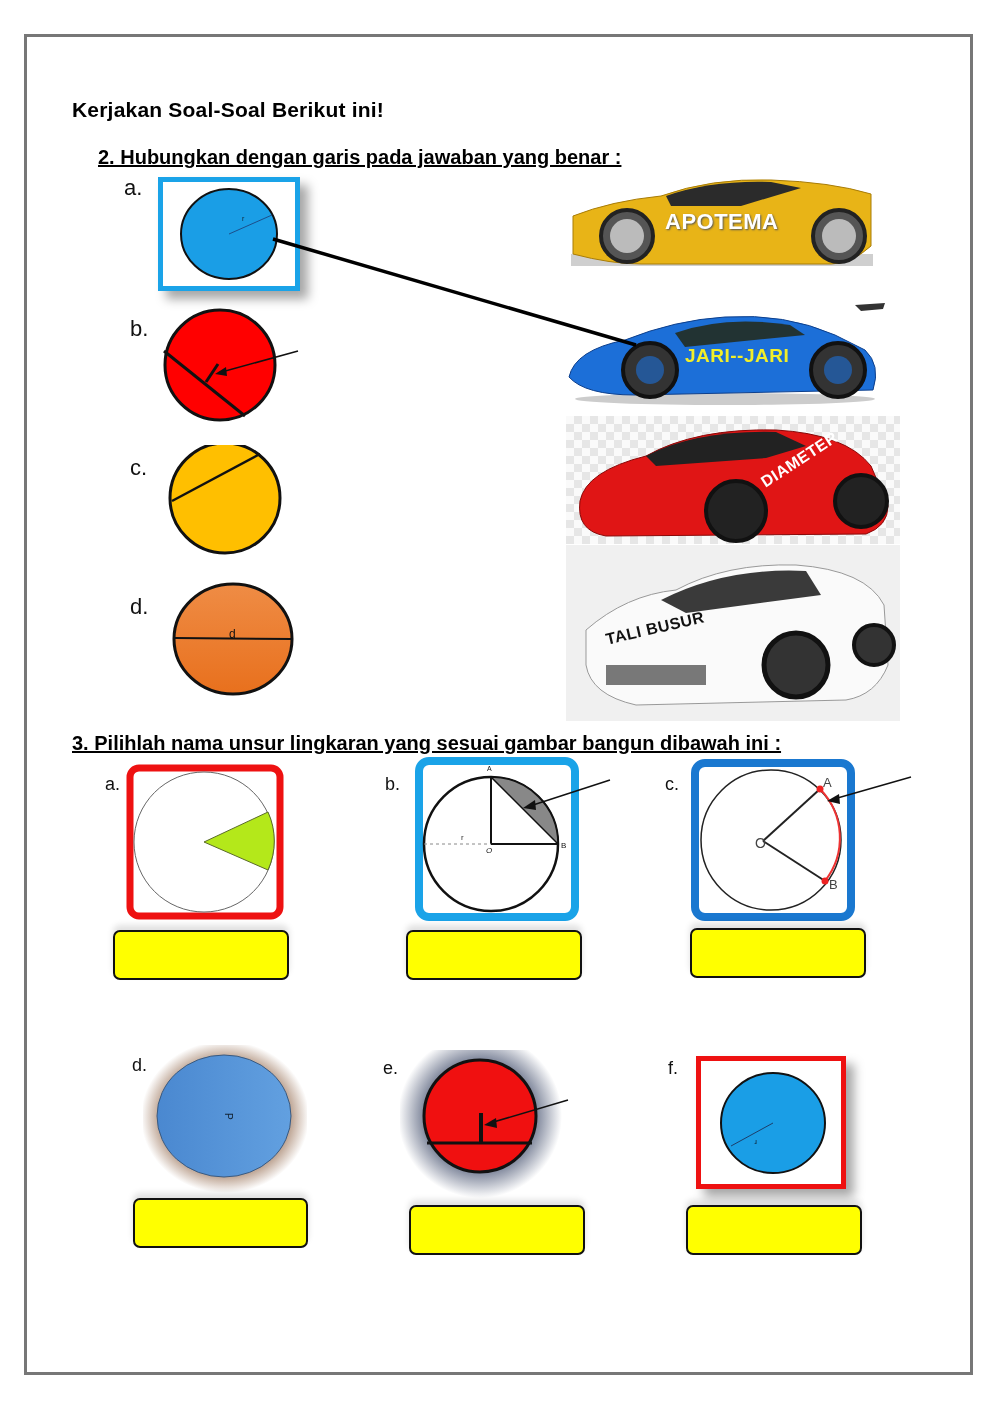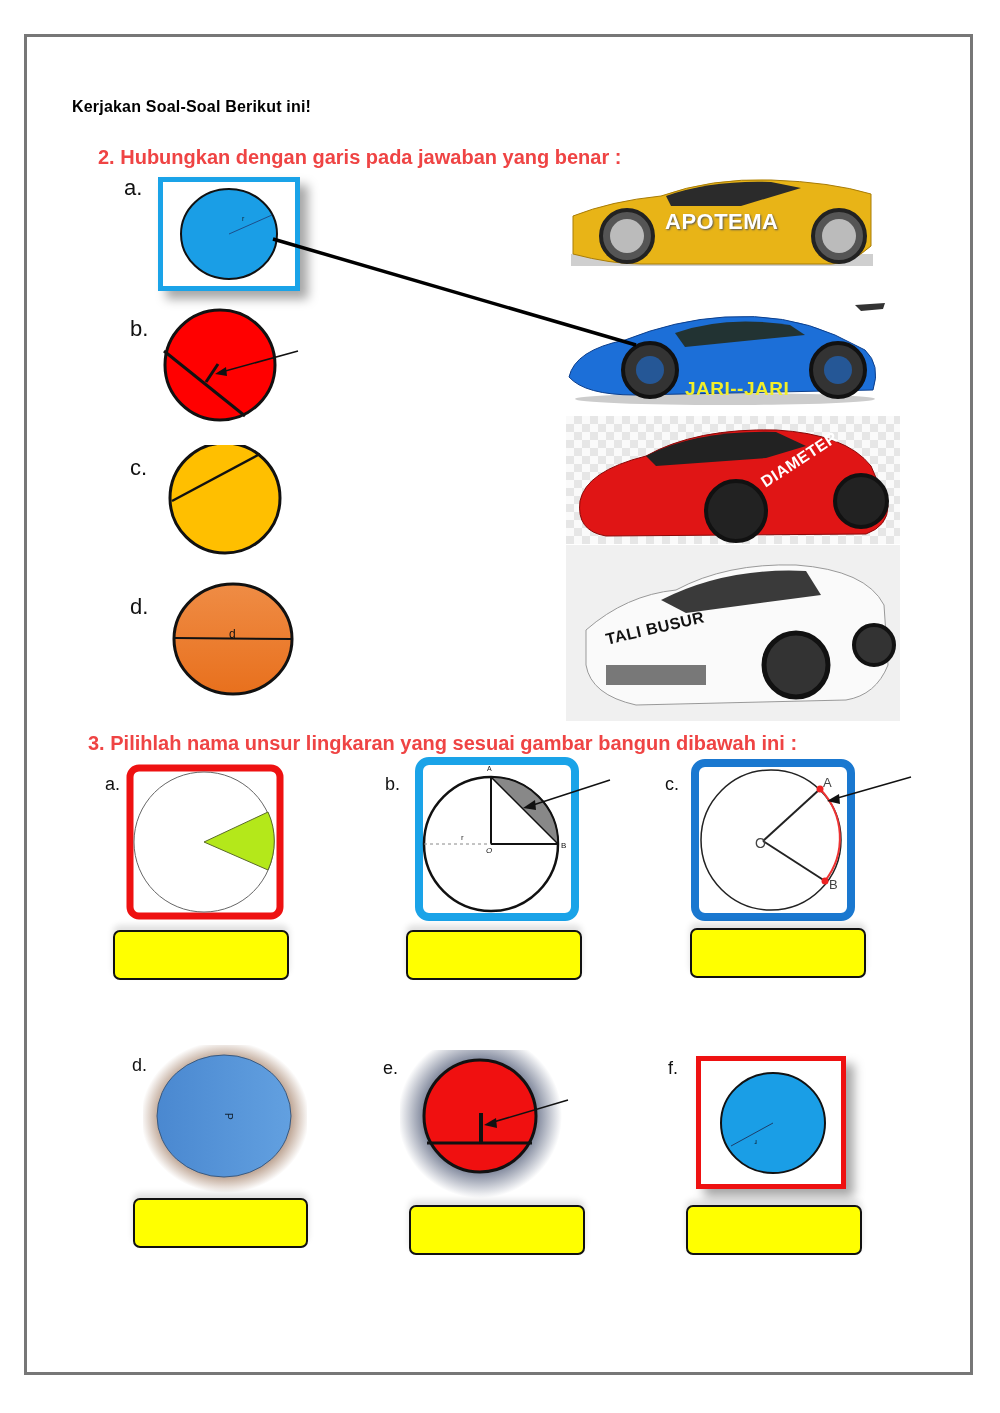--- a/index.html
+++ b/index.html
@@ -1,20 +1,20 @@
 <!DOCTYPE html>
 <html><head>
 <meta charset="utf-8">
 <style>
   html,body{margin:0;padding:0;background:#fff;}
   body{width:1000px;height:1413px;position:relative;overflow:hidden;font-family:"Liberation Sans",sans-serif;}
   .frame{position:absolute;left:24px;top:34px;width:943px;height:1335px;border:3px solid #777;}
   .abs{position:absolute;}
-  .title{left:72px;top:98px;font-size:16px;font-weight:bold;color:#000;font-family:"Liberation Sans",sans-serif;letter-spacing:0.2px;}
-  .q{font-size:20px;font-weight:bold;color:#ef4444;font-family:"Liberation Sans",sans-serif;}
+  .title{left:72px;top:98px;font-size:21px;font-weight:bold;color:#000;font-family:"Liberation Sans",sans-serif;letter-spacing:0.2px;}
+  .q{font-size:20px;font-weight:bold;color:#000000;font-family:"Liberation Sans",sans-serif;text-decoration:underline;}
   .lbl{font-size:22px;color:#111;}
   .lbl-sm{font-size:18px;color:#111;}
   .answer-box{position:absolute;background:#ffff00;border:2px solid #111;border-radius:7px;box-sizing:border-box;box-shadow:0 -5px 6px rgba(0,0,0,0.12);}
   .car{position:absolute;}
   .car-label{position:absolute;font-weight:bold;font-family:"Liberation Sans",sans-serif;}
   svg{display:block;}
 </style>
 </head>
 <body>
 
@@ -84,21 +84,21 @@
   <svg width="322" height="112" viewBox="0 0 322 112">
     <ellipse cx="160" cy="104" rx="150" ry="6" fill="#ccc"></ellipse>
     <path d="M4,82 Q10,55 60,45 Q110,25 160,22 Q220,18 270,40 L300,55 Q316,70 308,95 L70,100 Q20,100 4,82 Z" fill="#1c6fd8" stroke="#0d3f8c" stroke-width="1"></path>
     <path d="M110,38 Q160,20 225,30 L240,40 L120,52 Z" fill="#233"></path>
     <path d="M290,10 L320,8 L318,14 L296,16 Z" fill="#333"></path>
     <circle cx="85" cy="75" r="27" fill="#333" stroke="#111" stroke-width="4"></circle>
     <circle cx="85" cy="75" r="14" fill="#1c6fd8" opacity="0.6"></circle>
     <circle cx="273" cy="75" r="27" fill="#333" stroke="#111" stroke-width="4"></circle>
     <circle cx="273" cy="75" r="14" fill="#1c6fd8" opacity="0.6"></circle>
   </svg>
-  <div class="car-label" style="left:120px;top:50px;font-size:19px;color:#f1ee2a;letter-spacing:0.5px;margin-top:33px;">JARI--JARI</div>
+  <div class="car-label" style="left:120px;top:50px;font-size:19px;color:#f1ee2a;letter-spacing:0.5px;">JARI--JARI</div>
 </div>
 
 <div class="car" style="left:566px;top:416px;width:334px;height:128px;background:repeating-conic-gradient(#e6e6e6 0 25%, #fafafa 0 50%) 0 0/16px 16px;">
   <svg width="334" height="128" viewBox="0 0 334 128">
     <path d="M14,85 Q20,55 80,40 Q130,12 210,14 Q280,18 305,50 L322,90 Q322,110 300,118 L40,120 Q10,115 14,85 Z" fill="#e01515" stroke="#8a0808" stroke-width="1"></path>
     <path d="M80,40 Q130,14 210,16 L240,30 L200,42 L90,50 Z" fill="#222"></path>
     <circle cx="170" cy="95" r="30" fill="#222" stroke="#111" stroke-width="4"></circle>
     <circle cx="295" cy="85" r="26" fill="#222" stroke="#111" stroke-width="4"></circle>
   </svg>
   <div class="car-label" style="left:192px;top:60px;font-size:16px;color:#fff;transform:rotate(-33deg);transform-origin:left top;letter-spacing:0.5px;">DIAMETER</div>
@@ -112,21 +112,21 @@
     <circle cx="308" cy="100" r="20" fill="#333" stroke="#111" stroke-width="4"></circle>
     <rect x="40" y="120" width="100" height="20" fill="#222" opacity="0.6"></rect>
   </svg>
   <div class="car-label" style="left:38px;top:86px;font-size:16px;color:#111;transform:rotate(-13deg);transform-origin:left top;letter-spacing:0.5px;">TALI BUSUR</div>
 </div>
 
 <svg class="abs" style="left:0;top:0;" width="1000" height="1413">
   <line x1="273" y1="239" x2="636" y2="345" stroke="#000" stroke-width="3.5"></line>
 </svg>
 
-<div class="abs q" style="left:88px;top:732px;">3. Pilihlah nama unsur lingkaran yang sesuai gambar bangun dibawah ini :</div>
+<div class="abs q" style="left:72px;top:732px;">3. Pilihlah nama unsur lingkaran yang sesuai gambar bangun dibawah ini :</div>
 
 <div class="abs lbl-sm" style="left:105px;top:774px;">a.</div>
 <div class="abs" style="left:126px;top:764px;">
   <svg width="158" height="156" viewBox="0 0 158 156">
     <rect x="4" y="4" width="150" height="148" rx="9" fill="#fff" stroke="#e11" stroke-width="7"></rect>
     <circle cx="78" cy="78" r="70" fill="none" stroke="#666" stroke-width="1"></circle>
     <path d="M78,78 L142,48 A70,70 0 0 1 142,106 Z" fill="#b4e81a" stroke="#5a6a2a" stroke-width="1"></path>
   </svg>
 </div>
 <div class="answer-box" style="left:113px;top:930px;width:176px;height:50px;"></div>

